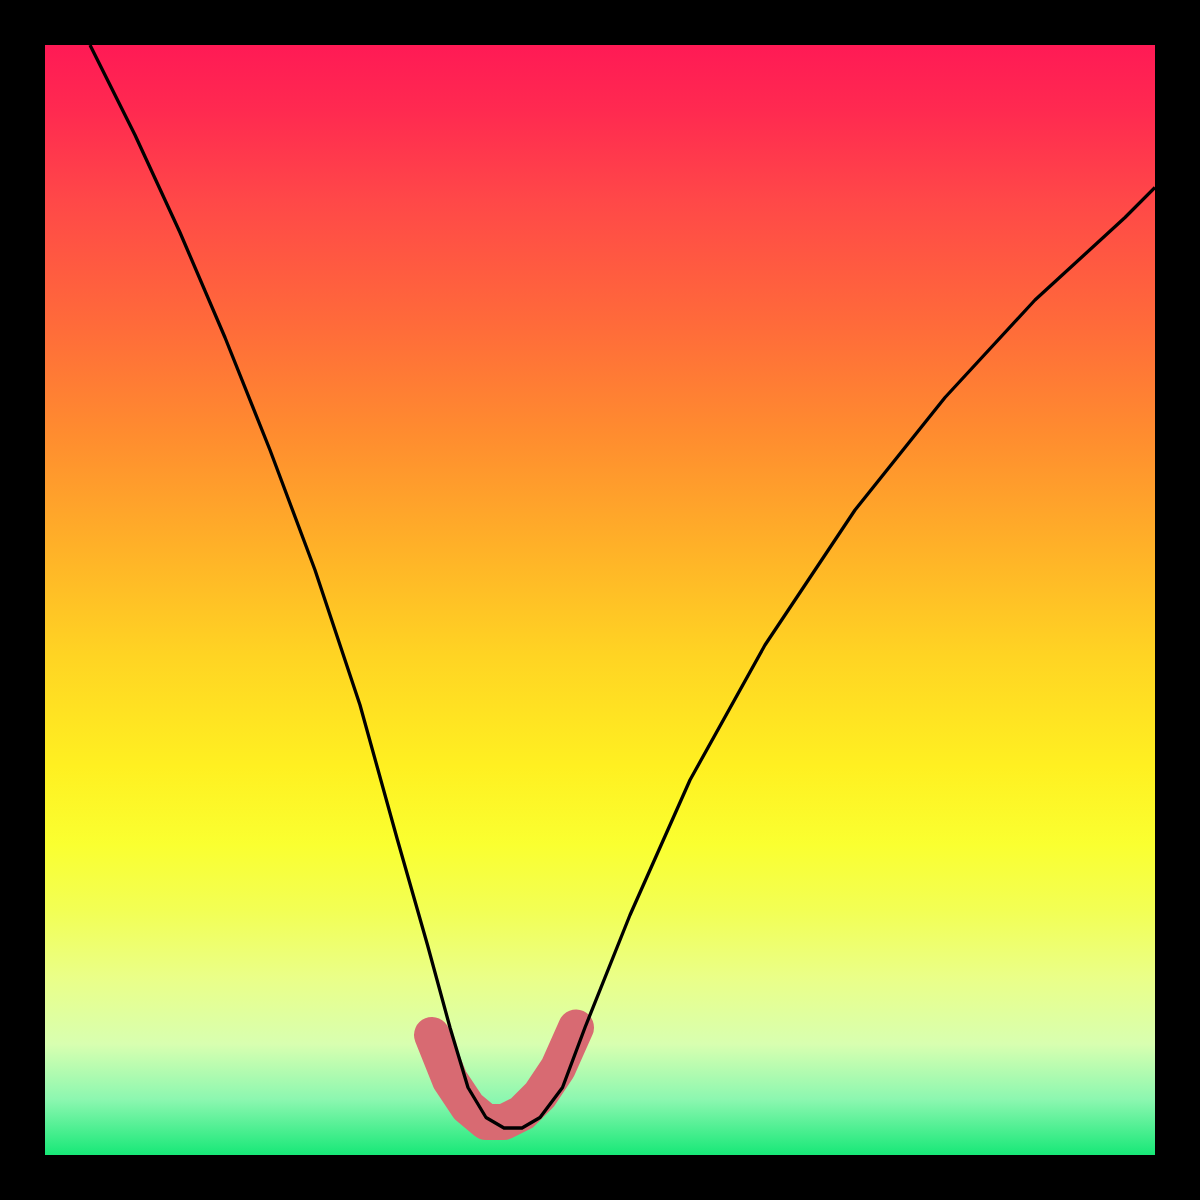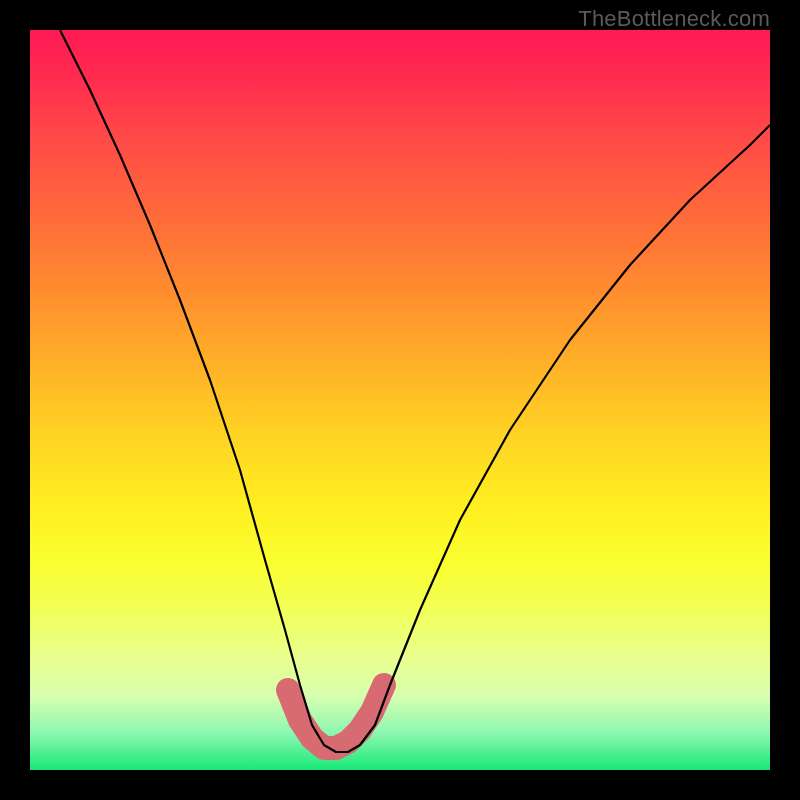--- a/index.html
+++ b/index.html
@@ -55,20 +55,19 @@
   svg.curve {
     position: absolute;
     top: 0;
     left: 0;
   }
 </style>
 </head>
 <body>
 
 <div class="frame">
-  <div class="watermark">TheBottleneck.com</div>
   <div class="plot">
     <svg class="curve" width="740" height="740" viewBox="0 0 740 740">
       <path id="pink-band" fill="none" stroke="#d86a72" stroke-width="24" stroke-linecap="round" stroke-linejoin="round" d="M258 660 L270 690 L282 708 L294 718 L306 718 L318 712 L330 700 L342 682 L354 655"></path>
       <path id="main-curve" fill="none" stroke="#000" stroke-width="2.2" stroke-linejoin="round" d="M30 0 L60 60 L90 125 L120 195 L150 270 L180 350 L210 440 L235 530 L255 600 L270 655 L282 695 L294 715 L306 722 L318 722 L330 715 L345 695 L360 655 L390 580 L430 490 L480 400 L540 310 L600 235 L660 170 L720 115 L740 95"></path>
     </svg>
   </div>
 </div>
 
 </body></html>

